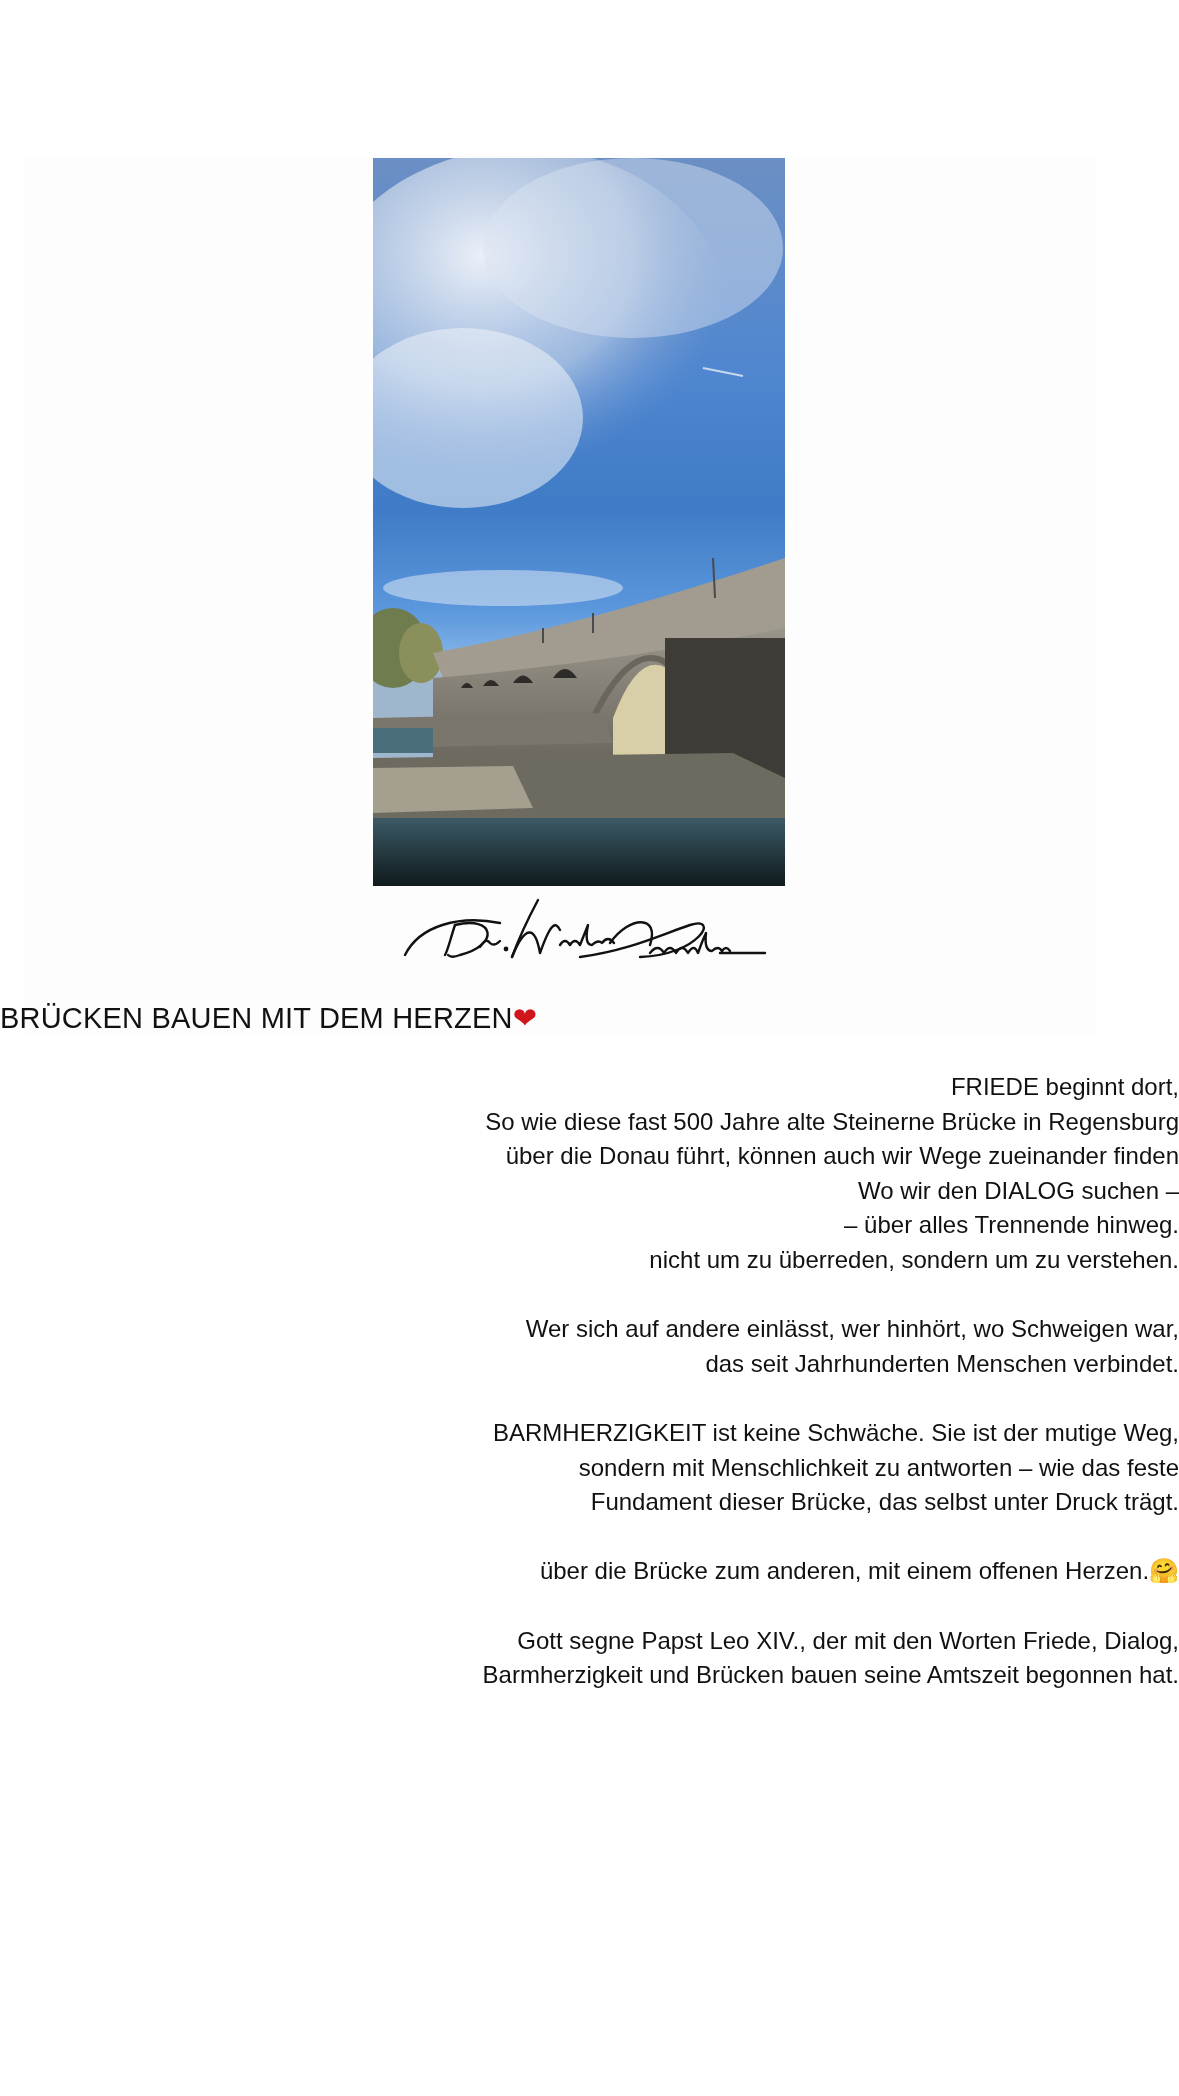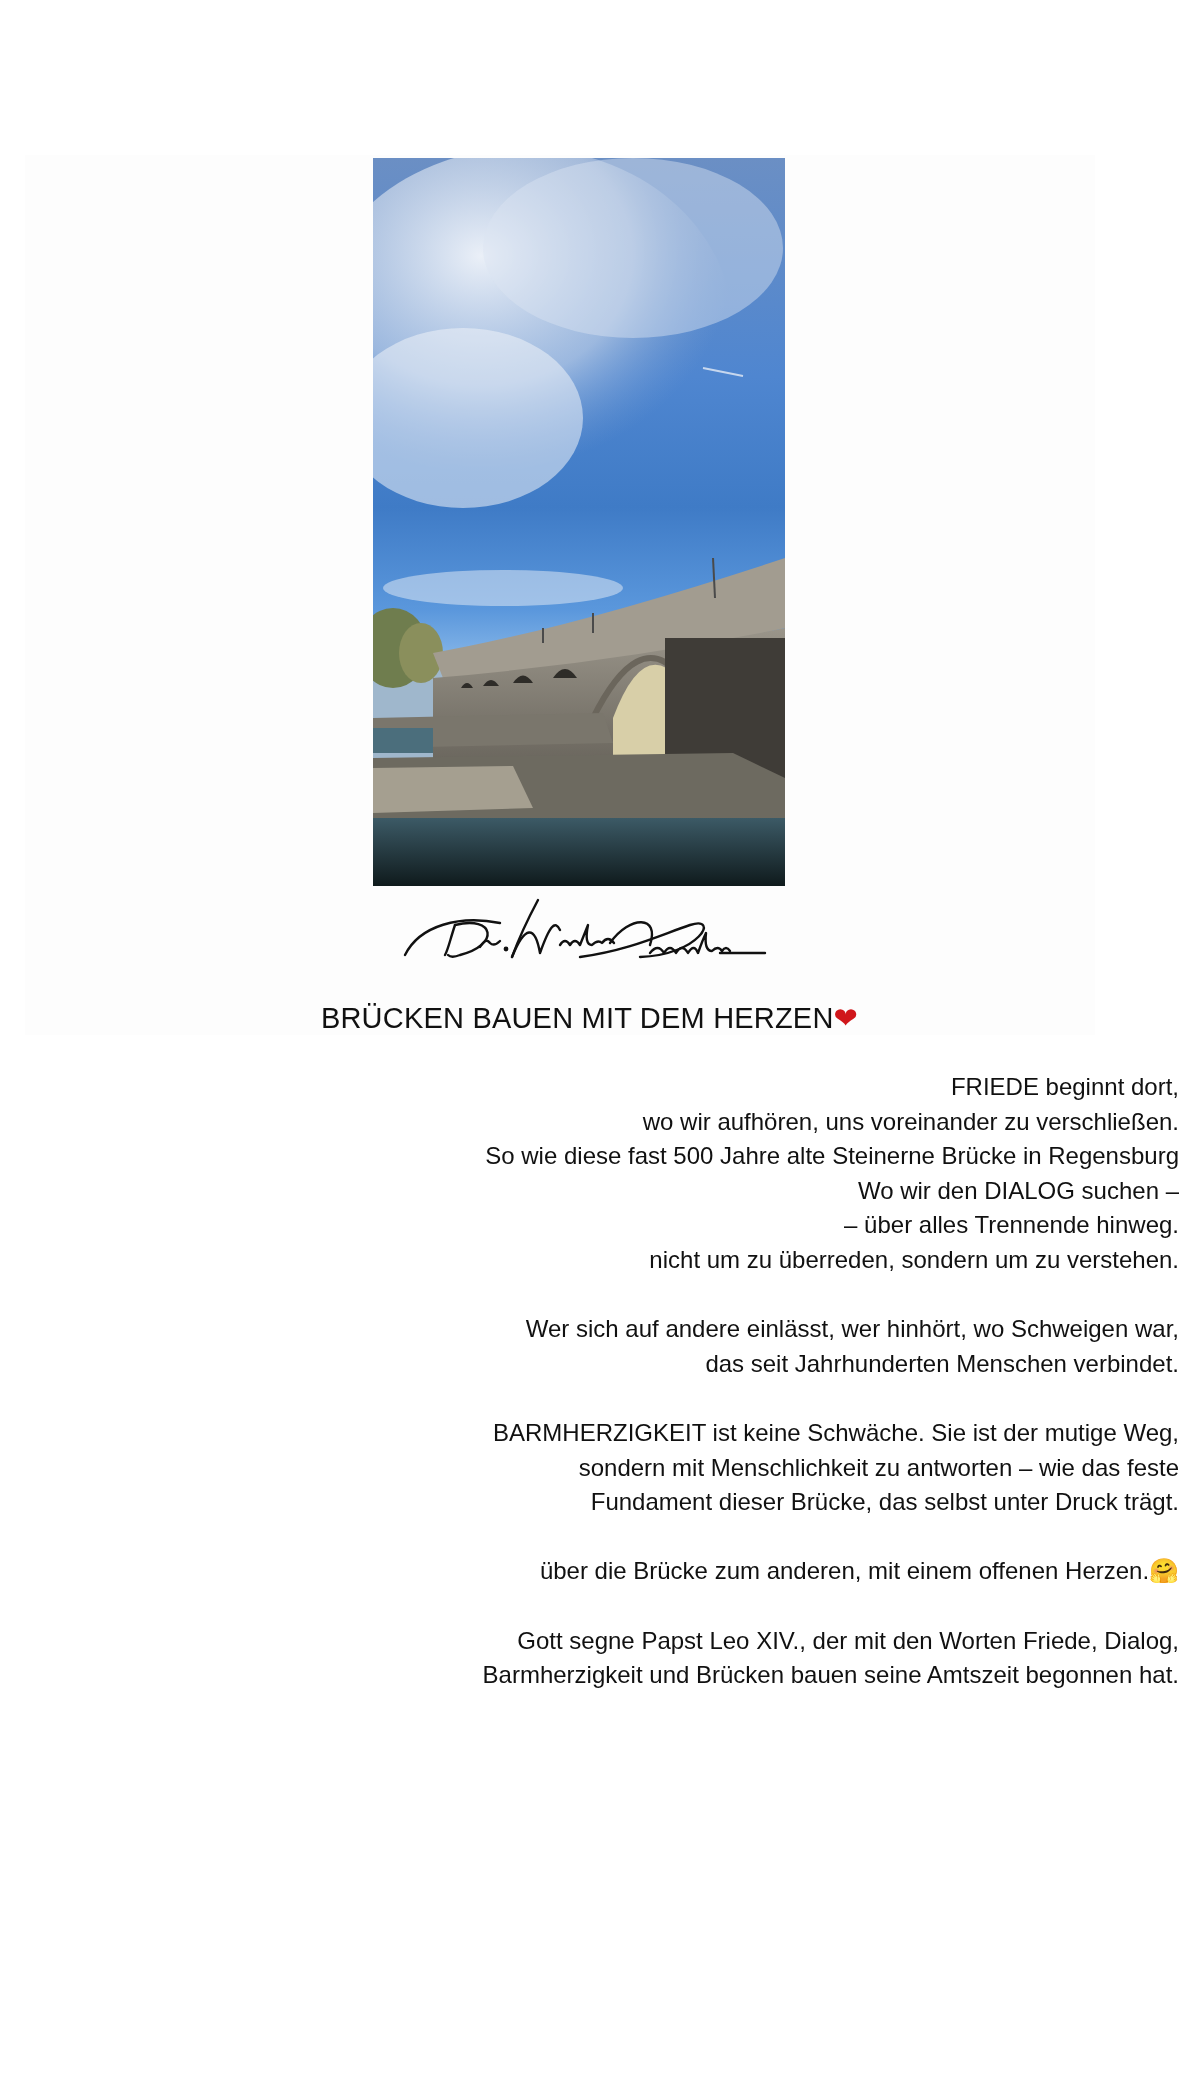--- a/index.html
+++ b/index.html
@@ -38,21 +38,20 @@
       left: 400px;
       top: 895px;
       width: 370px;
       height: 90px;
     }
     .title {
       position: absolute;
       left: 0;
       top: 998px;
       width: 1179px;
-      text-align: center;
       font-size: 29px;
       line-height: 40px;
       letter-spacing: 0.2px;
     }
     .body-text {
       position: absolute;
       left: 0;
       top: 1070px;
       width: 1179px;
       text-align: right;
@@ -147,22 +146,22 @@
   </svg>
 </div>
 
 <div class="title">
   <span>BRÜCKEN BAUEN MIT DEM HERZEN</span><span class="emoji heart">❤</span>
 </div>
 
 <div class="body-text">
   <div class="para">
     <span class="line">FRIEDE beginnt dort,</span>
-    <span class="line">wo wir aufhören, uns voreinander zu verschließen.</span>
     <span class="line">So wie diese fast 500 Jahre alte Steinerne Brücke in Regensburg</span>
+    <span class="line">über die Donau führt, können auch wir Wege zueinander finden</span>
     <span class="line">Wo wir den DIALOG suchen –</span>
     <span class="line">– über alles Trennende hinweg.</span>
     <span class="line">nicht um zu überreden, sondern um zu verstehen.</span>
   </div>
   <div class="para">
     <span class="line">Wer sich auf andere einlässt, wer hinhört, wo Schweigen war,</span>
     <span class="line">das seit Jahrhunderten Menschen verbindet.</span>
   </div>
   <div class="para">
     <span class="line">BARMHERZIGKEIT ist keine Schwäche. Sie ist der mutige Weg,</span>

